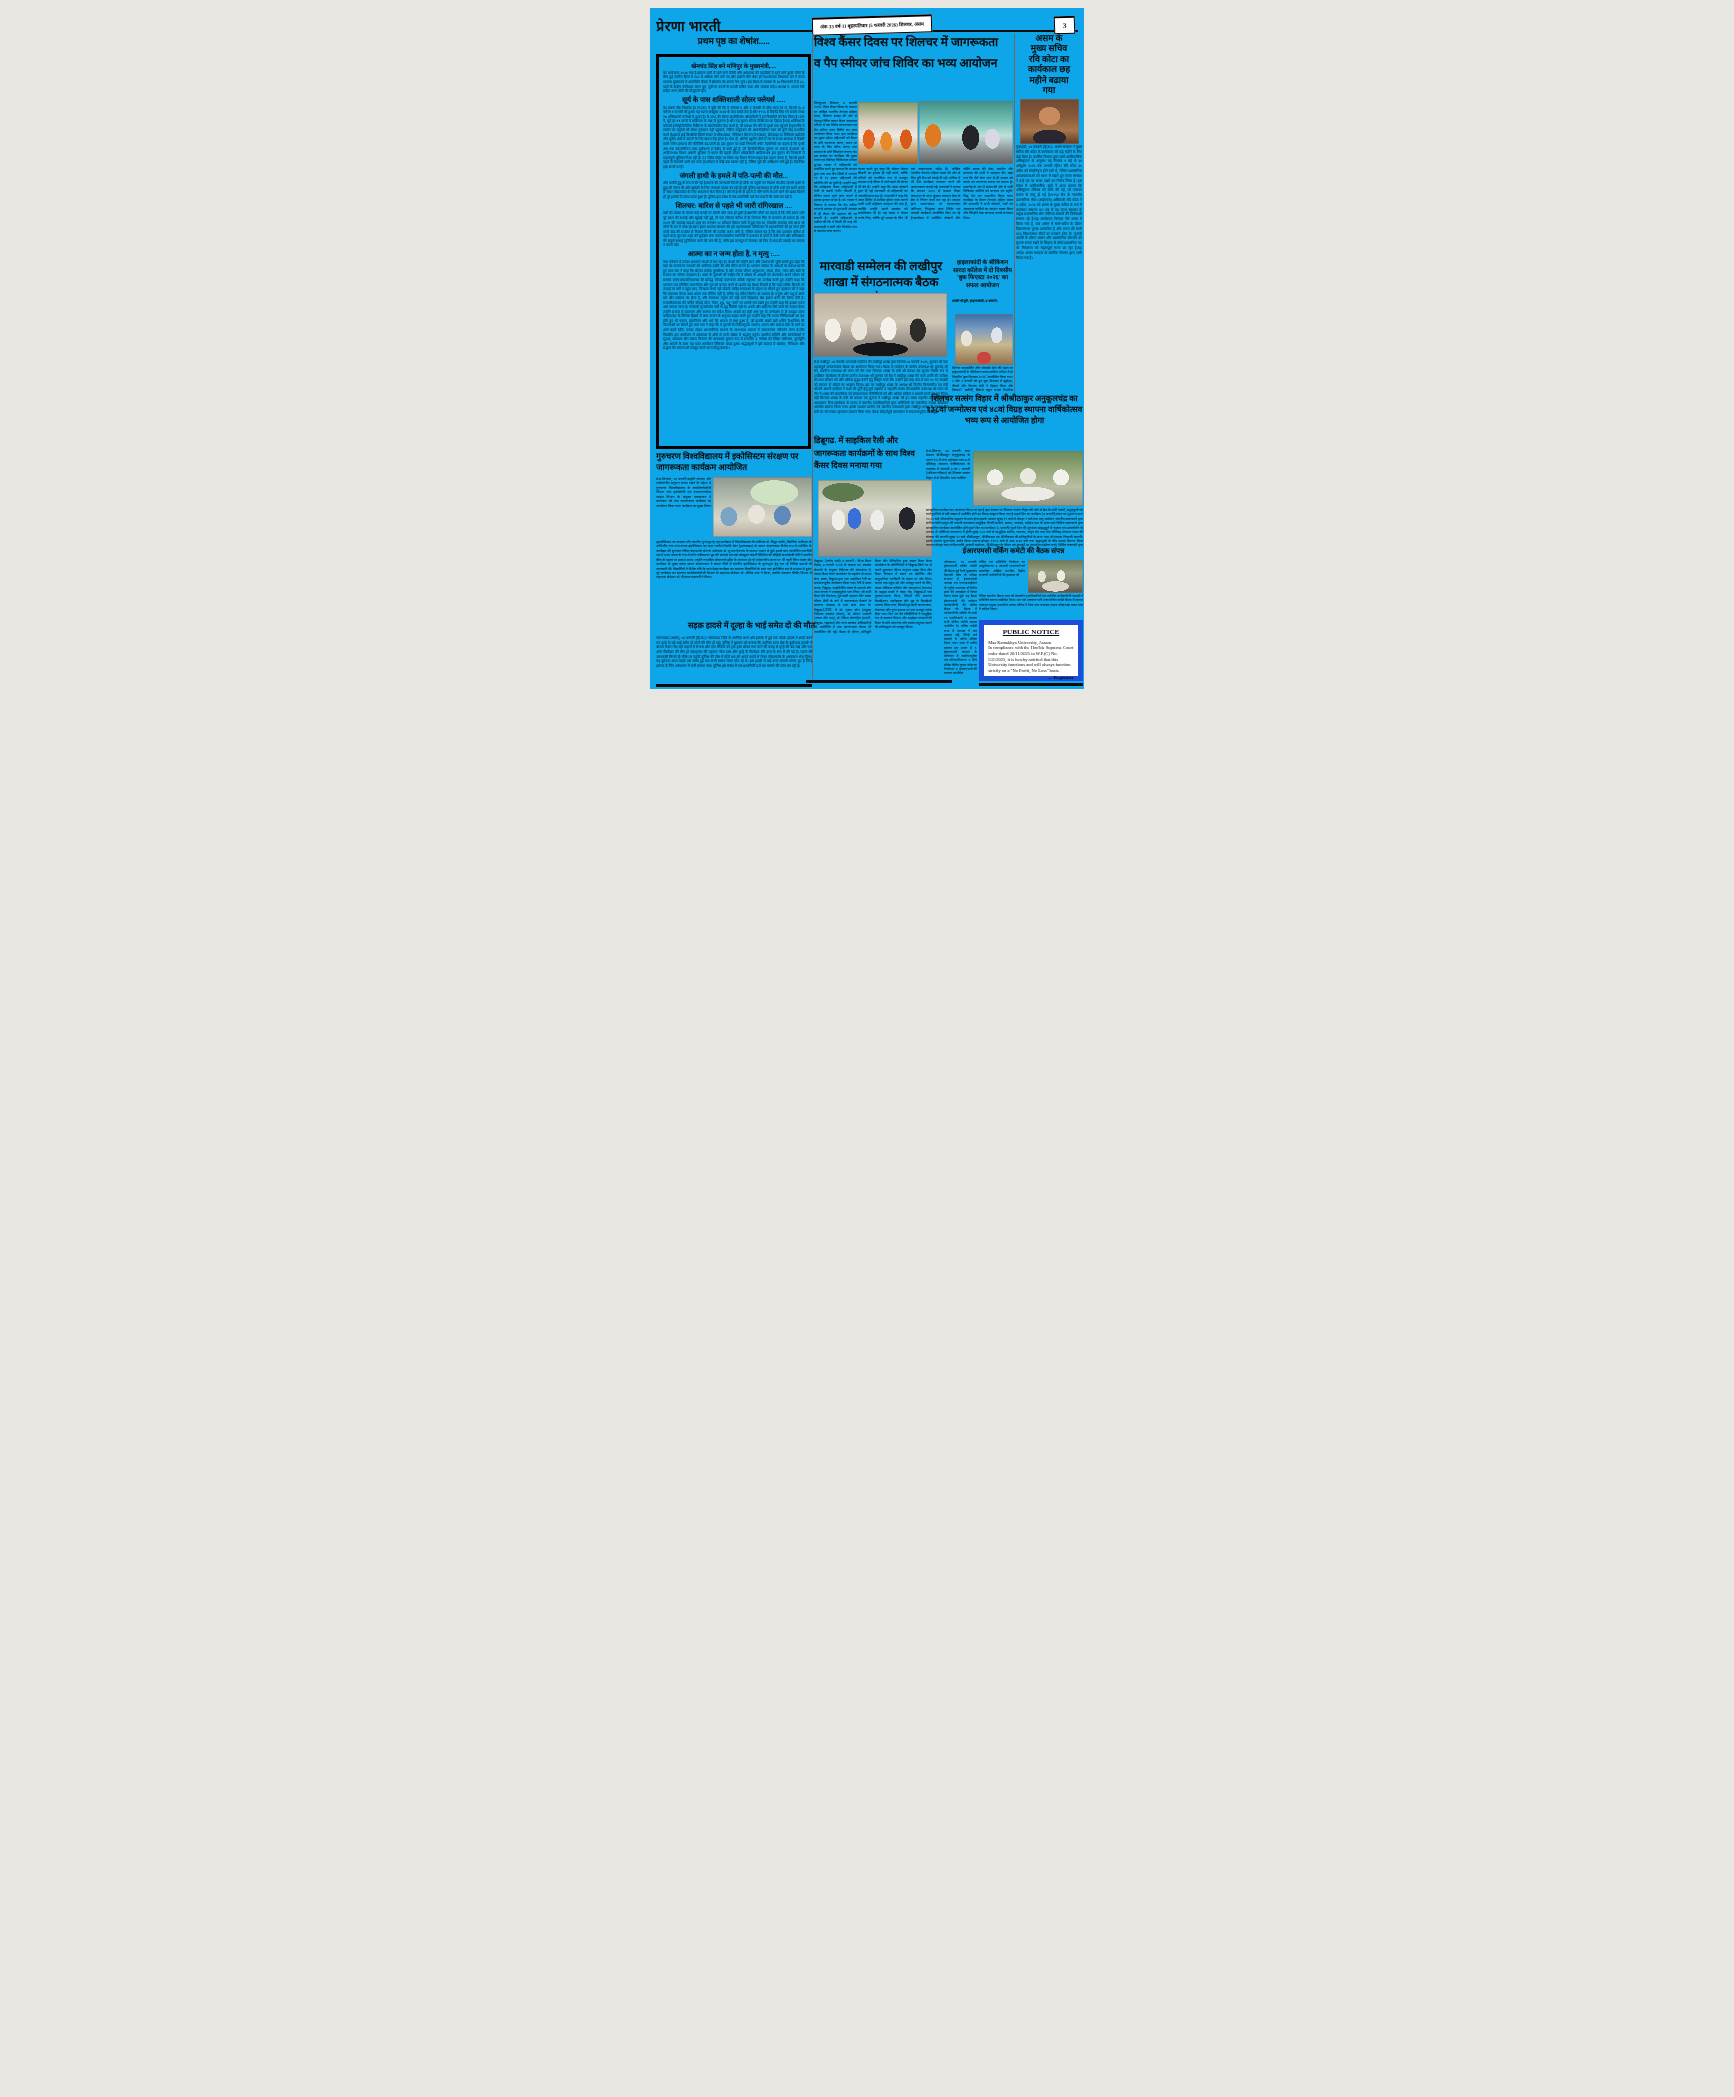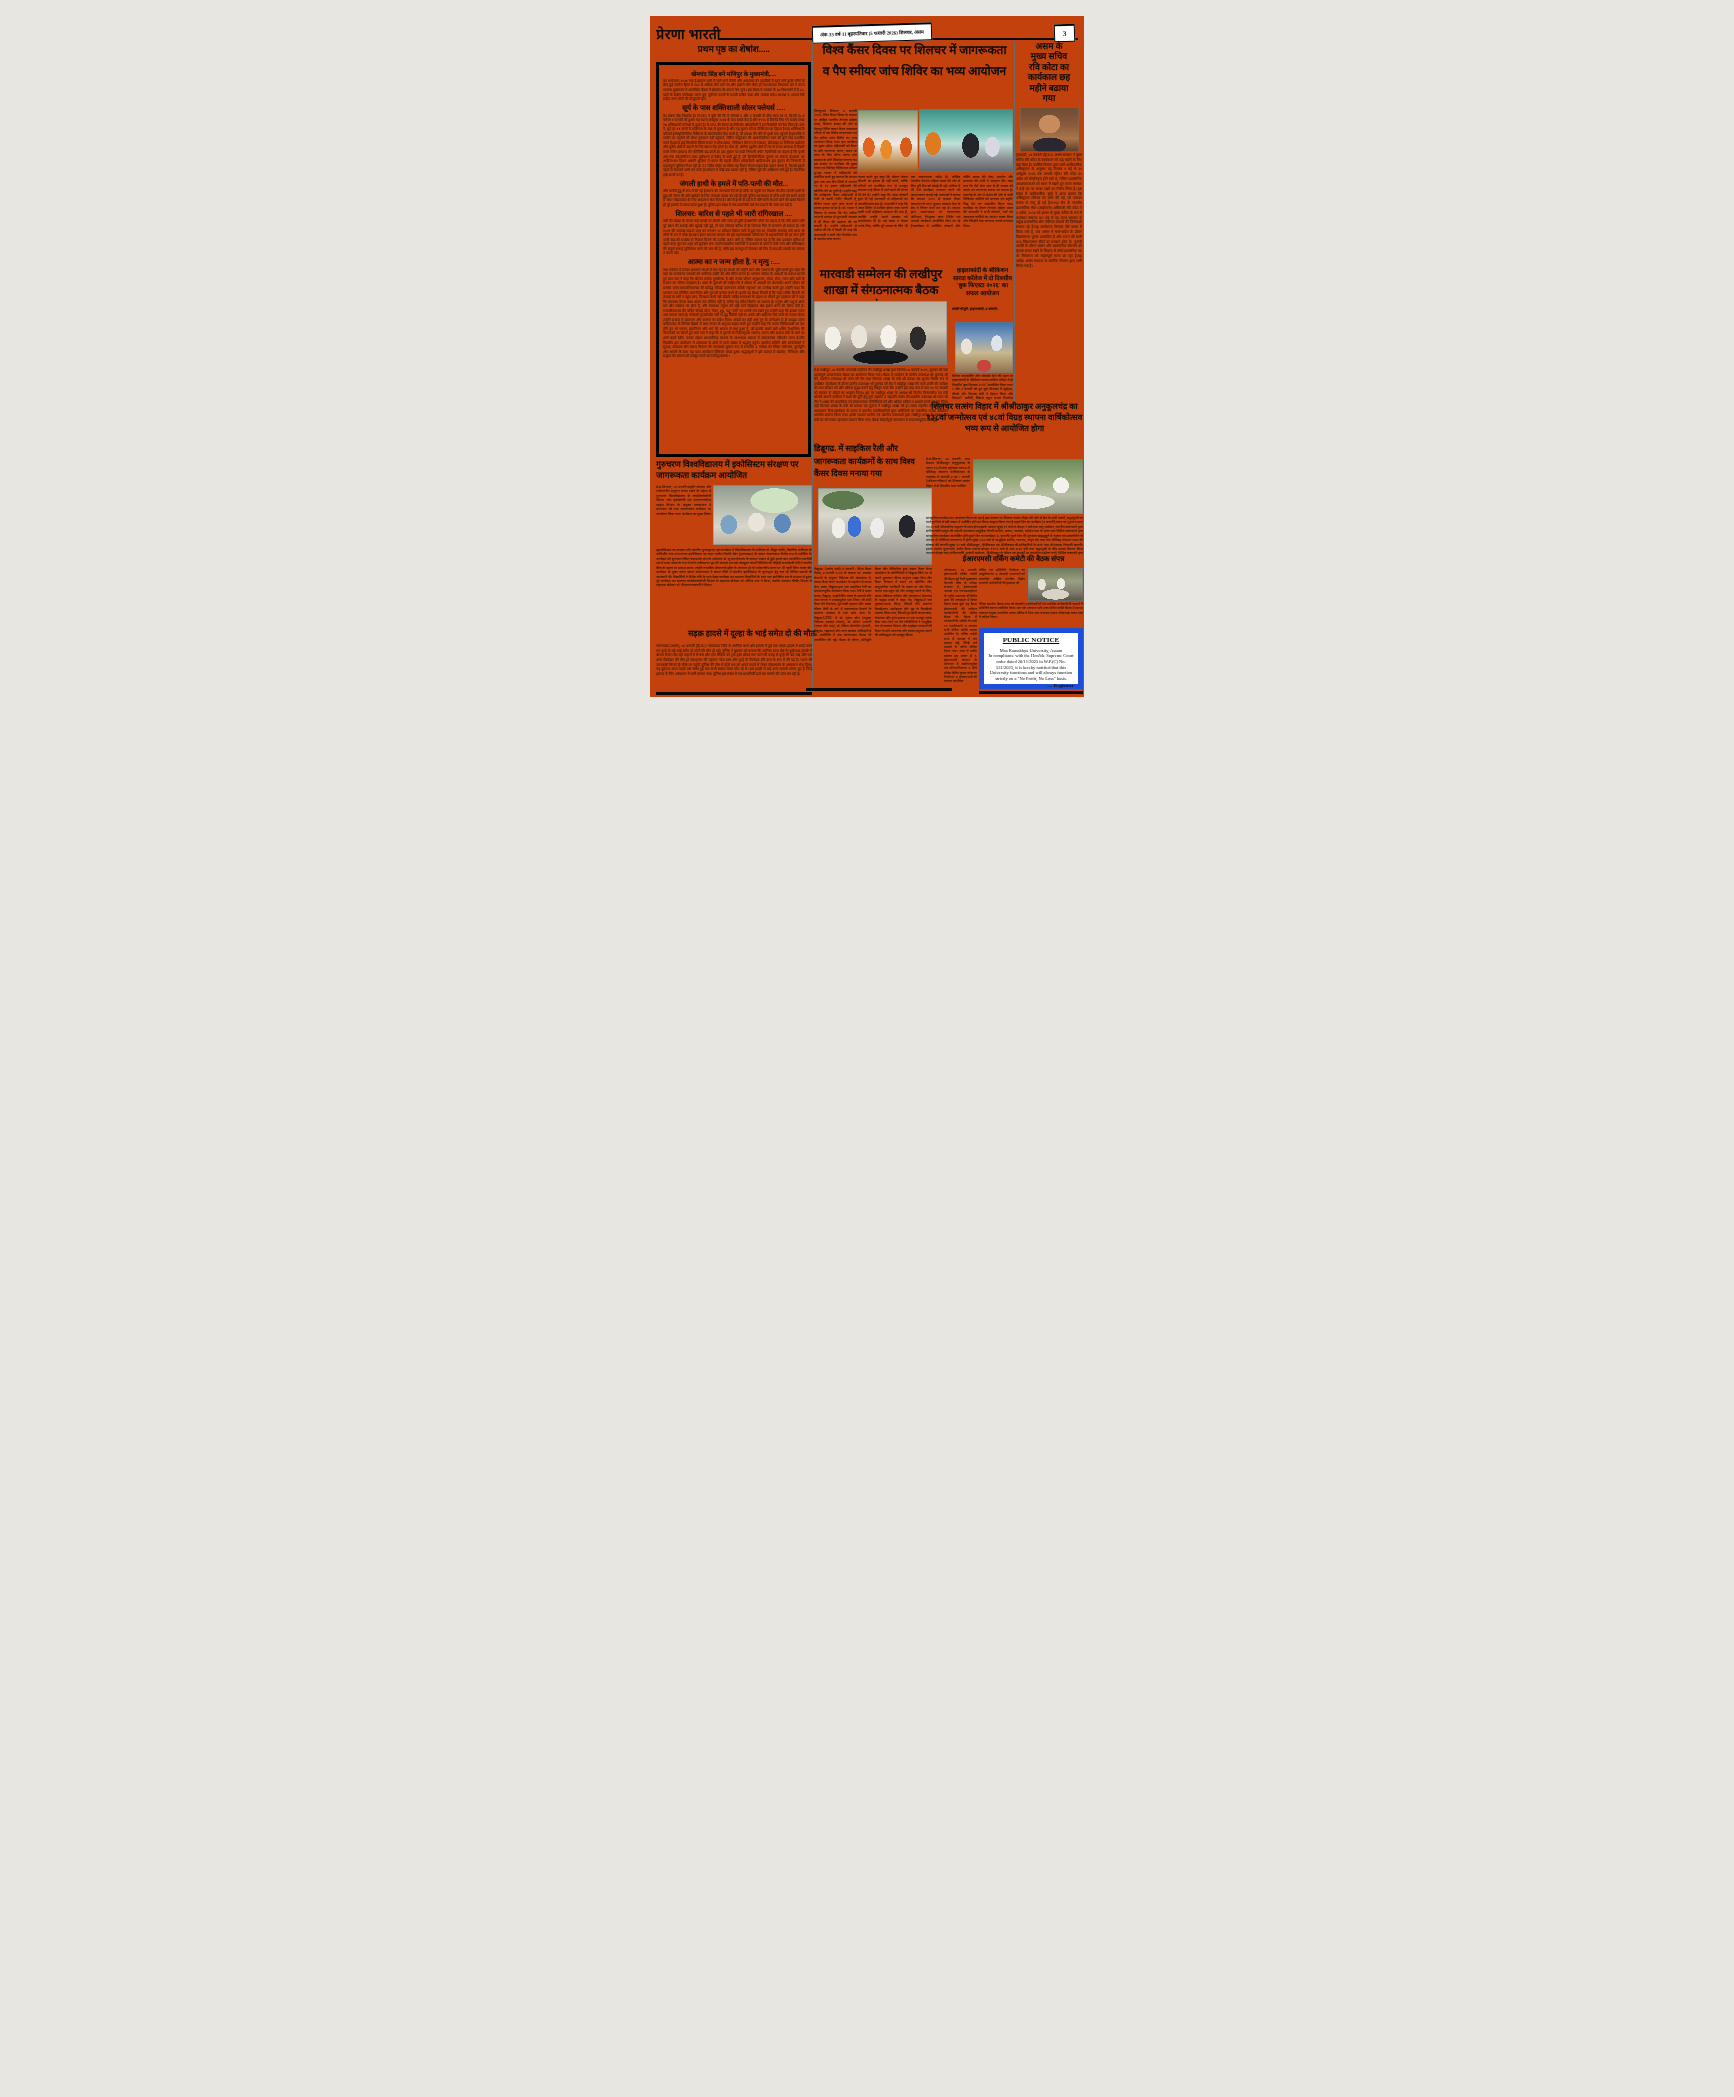--- a/index.html
+++ b/index.html
@@ -1,22 +1,22 @@
 <!DOCTYPE html>
 <html style="font-size:6.7px"><head>
 <meta charset="utf-8">
 <style>
   html,body{margin:0;padding:0;background:#e8e6e1;}
-  .page{position:relative;width:434px;height:681px;background:#c2410c;margin:16px auto;
+  .page{position:relative;width:434px;height:681px;background:#0ea5e9;margin:8px auto;
         font-family:"Liberation Serif","DejaVu Serif",serif;color:#0c0c0c;overflow:hidden;}
   .abs{position:absolute;}
   .hl{font-weight:700;line-height:1.15;}
   .center{text-align:center;}
   .just{text-align:justify;}
-  .pre{white-space:pre-line;text-align:center;}
+  .pre{white-space:pre-line;}
   .body-txt{font-size:3.5px;line-height:1.30;overflow:hidden;}
   .clip{overflow:hidden;}
   .bar{background:#0b0b0b;}
   .vrule{width:0.4px;background:#6b6b66;}
   .photo{background:#999;box-shadow:0 0 0 0.4px #777 inset;}
   .byline-bold{font-weight:700;}
   
   .masthead{font-size:14px;font-weight:700;letter-spacing:0.4px;}
   .issue-box{border:0.8px solid #000;border-top:2.5px solid #000;transform:rotate(-1.6deg);
              display:flex;align-items:center;justify-content:center;font-weight:700;font-size:4.8px;background:#fff;}

